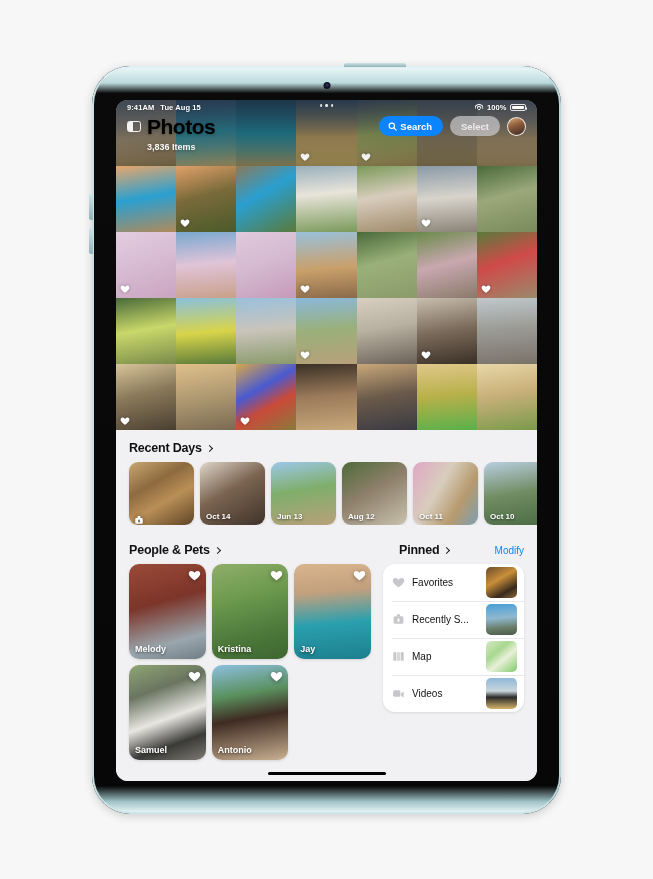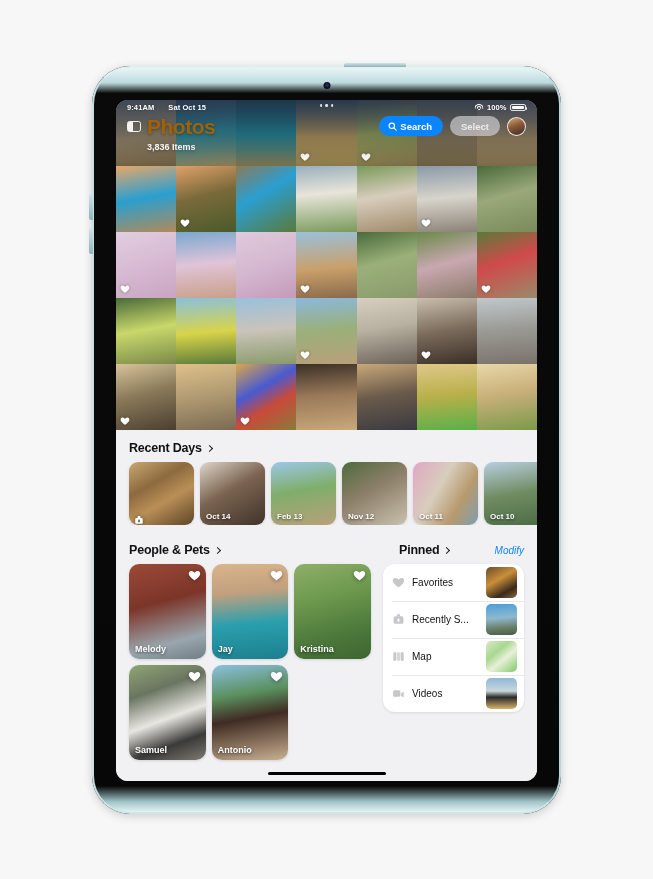--- a/index.html
+++ b/index.html
@@ -101,21 +101,21 @@
     display: flex;
     align-items: center;
     color: #ffffff;
     font-size: 7.5px;
     font-weight: bold;
     letter-spacing: 0.1px;
     padding: 0 11px;
     z-index: 40;
     text-shadow: 0 0 2px rgba(0,0,0,0.45);
   }
-  #status-left { display: flex; gap: 14px; align-items: center; }
+  #status-left { display: flex; gap: 6px; align-items: center; }
   #status-right { margin-left: auto; display: flex; gap: 3.5px; align-items: center; }
   .wifi-icon { display: inline-block; width: 9px; height: 7px; position: relative; }
   .wifi-icon span {
     position: absolute; left: 50%; transform: translateX(-50%);
     border: 1.1px solid #fff; border-bottom: none;
     border-radius: 50% 50% 0 0 / 100% 100% 0 0;
   }
   .wifi-icon span.a { width: 9px; height: 4.5px; top: 0; }
   .wifi-icon span.b { width: 5px; height: 2.6px; top: 2px; }
   .wifi-icon span.c { width: 1.8px; height: 1.8px; top: 4.6px; border-radius: 50%; background: #fff; border: none; }
@@ -192,21 +192,21 @@
     border-radius: 2.5px;
     position: relative;
     flex: none;
   }
   #sidebar-icon::before {
     content: ""; position: absolute; left: 0; top: 0; bottom: 0;
     width: 5px; background: rgba(255,255,255,0.92);
     border-radius: 1px 0 0 1px;
   }
   #app-title {
-    color: #a16207;
+    color: #000000;
     font-size: 21px;
     font-weight: bold;
     letter-spacing: -0.5px;
     line-height: 1;
     text-shadow: 0 1px 3px rgba(0,0,0,0.30);
   }
   #item-count {
     color: rgba(255,255,255,0.96);
     font-size: 9px;
     font-weight: bold;
@@ -286,21 +286,20 @@
     transform: rotate(45deg);
     margin-left: 1px;
     margin-top: 0.5px;
   }
   .modify-link {
     margin-left: auto;
     color: #0a84ff;
     font-size: 10px;
     font-weight: normal;
     cursor: pointer;
-    font-style: italic;
   }
 
   
   #recent-days { padding-top: 11px; }
   #recent-row {
     display: flex;
     gap: 6px;
     padding-left: 13px;
     overflow: hidden;
   }
@@ -616,21 +615,21 @@
               <div class="img" style="background: linear-gradient(170deg, rgb(232, 216, 168) 0%, rgb(201, 176, 122) 45%, rgb(122, 154, 74) 100%);"></div>
             </div>
           </div>
       </div>
 
       <div id="nav-overlay"></div>
 
       <div id="status-bar">
         <div id="status-left">
           <span>9:41AM</span>
-          <span>Sat Oct 15</span>
+          <span>Tue Aug 15</span>
         </div>
         <div id="status-dots">
           <i></i>
             <i></i>
             <i></i>
         </div>
         <div id="status-right">
           <span class="wifi-icon">
             <span class="a"></span>
               <span class="b"></span>
@@ -681,25 +680,25 @@
                     <rect x="8.5" y="2.5" width="7" height="5" rx="1.5"></rect>
                     <rect x="10.4" y="11" width="3.2" height="6.5" rx="1" fill="#3a3a3a"></rect>
                   </svg></span>
               </div>
               <div class="day-card">
                 <div class="img" style="background: linear-gradient(150deg, rgb(222, 214, 203) 0%, rgb(123, 100, 80) 45%, rgb(63, 51, 42) 100%);"></div>
                 <span class="day-label">Oct 14</span>
               </div>
               <div class="day-card">
                 <div class="img" style="background: linear-gradient(170deg, rgb(156, 199, 232) 0%, rgb(127, 174, 106) 45%, rgb(185, 160, 123) 100%);"></div>
-                <span class="day-label">Feb 13</span>
+                <span class="day-label">Jun 13</span>
               </div>
               <div class="day-card">
                 <div class="img" style="background: linear-gradient(150deg, rgb(78, 107, 58) 0%, rgb(141, 127, 106) 45%, rgb(201, 194, 174) 100%);"></div>
-                <span class="day-label">Nov 12</span>
+                <span class="day-label">Aug 12</span>
               </div>
               <div class="day-card">
                 <div class="img" style="background: linear-gradient(120deg, rgb(224, 167, 196) 0%, rgb(216, 205, 189) 40%, rgb(183, 154, 110) 70%, rgb(125, 159, 176) 100%);"></div>
                 <span class="day-label">Oct 11</span>
               </div>
               <div class="day-card">
                 <div class="img" style="background: linear-gradient(170deg, rgb(185, 206, 224) 0%, rgb(111, 140, 98) 50%, rgb(76, 107, 69) 100%);"></div>
                 <span class="day-label">Oct 10</span>
               </div>
             </div>
@@ -716,36 +715,36 @@
                 <div class="person-card">
                   <div class="img" style="background: linear-gradient(165deg, rgb(154, 74, 56) 0%, rgb(124, 53, 41) 40%, rgb(154, 166, 173) 78%, rgb(111, 125, 134) 100%);"></div>
                   <span class="person-heart">
                     <svg viewBox="0 0 24 24" fill="#ffffff">
                       <path d="M12 21s-8.4-5.2-10.2-10.2C.4 7.1 2.6 3.5 6.3 3.5c2.3 0 3.9 1.3 5.7 3.6 1.8-2.3 3.4-3.6 5.7-3.6 3.7 0 5.9 3.6 4.5 7.3C20.4 15.8 12 21 12 21z"></path>
                     </svg>
                   </span>
                   <span class="person-name">Melody</span>
                 </div>
                 <div class="person-card">
+                  <div class="img" style="background: linear-gradient(165deg, rgb(143, 174, 106) 0%, rgb(109, 154, 78) 35%, rgb(78, 122, 60) 70%, rgb(61, 102, 48) 100%);"></div>
+                  <span class="person-heart">
+                    <svg viewBox="0 0 24 24" fill="#ffffff">
+                      <path d="M12 21s-8.4-5.2-10.2-10.2C.4 7.1 2.6 3.5 6.3 3.5c2.3 0 3.9 1.3 5.7 3.6 1.8-2.3 3.4-3.6 5.7-3.6 3.7 0 5.9 3.6 4.5 7.3C20.4 15.8 12 21 12 21z"></path>
+                    </svg>
+                  </span>
+                  <span class="person-name">Kristina</span>
+                </div>
+                <div class="person-card">
                   <div class="img" style="background: linear-gradient(175deg, rgb(217, 181, 140) 0%, rgb(194, 160, 126) 30%, rgb(42, 159, 174) 62%, rgb(29, 127, 142) 100%);"></div>
                   <span class="person-heart">
                     <svg viewBox="0 0 24 24" fill="#ffffff">
                       <path d="M12 21s-8.4-5.2-10.2-10.2C.4 7.1 2.6 3.5 6.3 3.5c2.3 0 3.9 1.3 5.7 3.6 1.8-2.3 3.4-3.6 5.7-3.6 3.7 0 5.9 3.6 4.5 7.3C20.4 15.8 12 21 12 21z"></path>
                     </svg>
                   </span>
                   <span class="person-name">Jay</span>
-                </div>
-                <div class="person-card">
-                  <div class="img" style="background: linear-gradient(165deg, rgb(143, 174, 106) 0%, rgb(109, 154, 78) 35%, rgb(78, 122, 60) 70%, rgb(61, 102, 48) 100%);"></div>
-                  <span class="person-heart">
-                    <svg viewBox="0 0 24 24" fill="#ffffff">
-                      <path d="M12 21s-8.4-5.2-10.2-10.2C.4 7.1 2.6 3.5 6.3 3.5c2.3 0 3.9 1.3 5.7 3.6 1.8-2.3 3.4-3.6 5.7-3.6 3.7 0 5.9 3.6 4.5 7.3C20.4 15.8 12 21 12 21z"></path>
-                    </svg>
-                  </span>
-                  <span class="person-name">Kristina</span>
                 </div>
                 <div class="person-card">
                   <div class="img" style="background: linear-gradient(160deg, rgb(143, 166, 115) 0%, rgb(106, 117, 97) 28%, rgb(232, 230, 225) 55%, rgb(58, 58, 56) 78%, rgb(125, 122, 114) 100%);"></div>
                   <span class="person-heart">
                     <svg viewBox="0 0 24 24" fill="#ffffff">
                       <path d="M12 21s-8.4-5.2-10.2-10.2C.4 7.1 2.6 3.5 6.3 3.5c2.3 0 3.9 1.3 5.7 3.6 1.8-2.3 3.4-3.6 5.7-3.6 3.7 0 5.9 3.6 4.5 7.3C20.4 15.8 12 21 12 21z"></path>
                     </svg>
                   </span>
                   <span class="person-name">Samuel</span>
                 </div>

